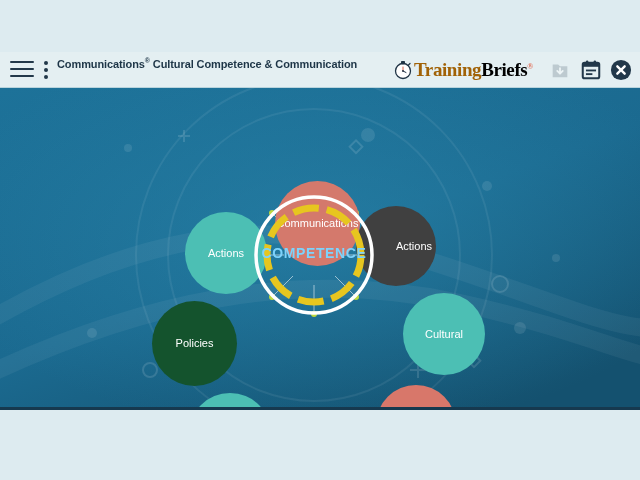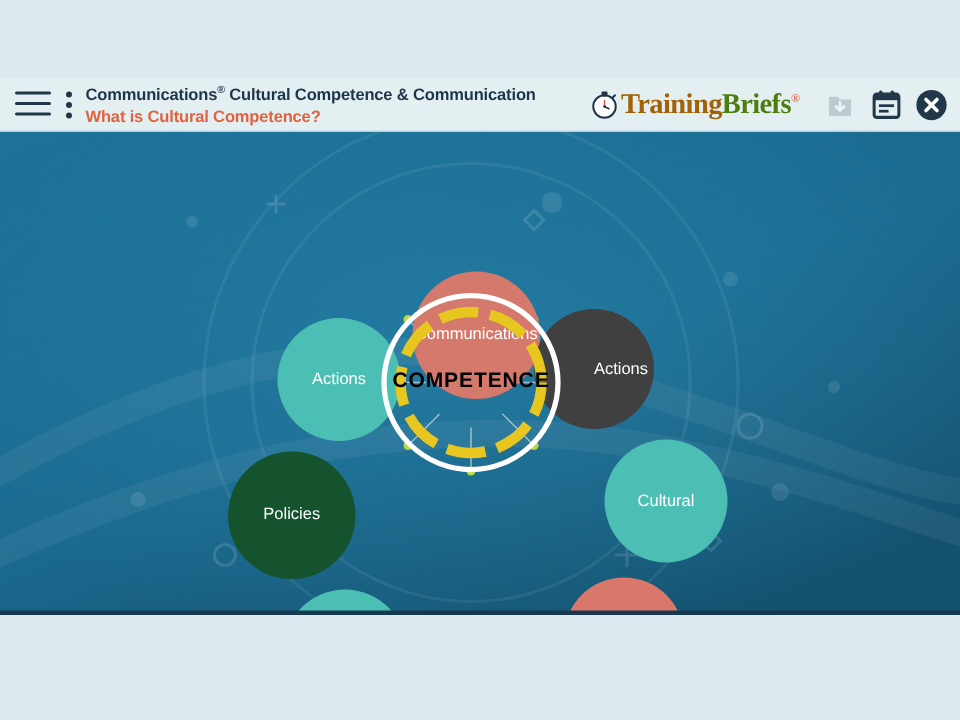--- a/index.html
+++ b/index.html
@@ -128,21 +128,21 @@
     flex: none;
   }
   #brand-word {
     font-family: "Liberation Serif", serif;
     font-size: 19px;
     font-weight: bold;
     letter-spacing: -0.4px;
     white-space: nowrap;
   }
   #brand-word .t1 { color: #a16207; }
-  #brand-word .t2 { color: #4d7c0f; text-align: center; }
+  #brand-word .t2 { color: #000000; text-align: center; }
   #brand-word sup { font-size: 8px; color: #e2705a; vertical-align: super; }
 
   
   .hdr-icon {
     position: absolute;
     top: 7px;
     width: 22px;
     height: 22px;
     cursor: pointer;
   }
@@ -190,21 +190,21 @@
     width: 124px;
     height: 124px;
     cursor: default;
   }
   #hub-label {
     position: absolute;
     left: 0;
     top: 52px;
     width: 124px;
     text-align: center;
-    color: #000000;
+    color: #7dd3fc;
     font-size: 14px;
     font-weight: bold;
     letter-spacing: 0.6px;
     pointer-events: none;
   }
 
   #stage-baseline {
     position: absolute;
     left: 0;
     top: 319px;
@@ -228,21 +228,20 @@
       </div>
 
       <div class="kebab">
         <i></i>
         <i></i>
         <i></i>
       </div>
 
       <div id="title-block">
         <div id="course-title"><span>Communications</span><sup>®</sup><span> Cultural Competence &amp; Communication</span></div>
-        <div id="lesson-title">What is Cultural Competence?</div>
       </div>
 
       <div id="brand">
         <svg id="brand-icon" viewBox="0 0 40 40">
           <circle cx="20" cy="22" r="15" fill="#ffffff" stroke="#203446" stroke-width="2.6"></circle>
           <rect x="16" y="2" width="8" height="5" rx="1.4" fill="#203446"></rect>
           <rect x="18.6" y="5.5" width="2.8" height="3.5" fill="#203446"></rect>
           <line x1="31" y1="10" x2="34" y2="7" stroke="#203446" stroke-width="2.6" stroke-linecap="round"></line>
           <line x1="20" y1="22" x2="20" y2="14" stroke="#d9604a" stroke-width="2" stroke-linecap="round"></line>
           <line x1="20" y1="22" x2="26" y2="25" stroke="#203446" stroke-width="2" stroke-linecap="round"></line>

